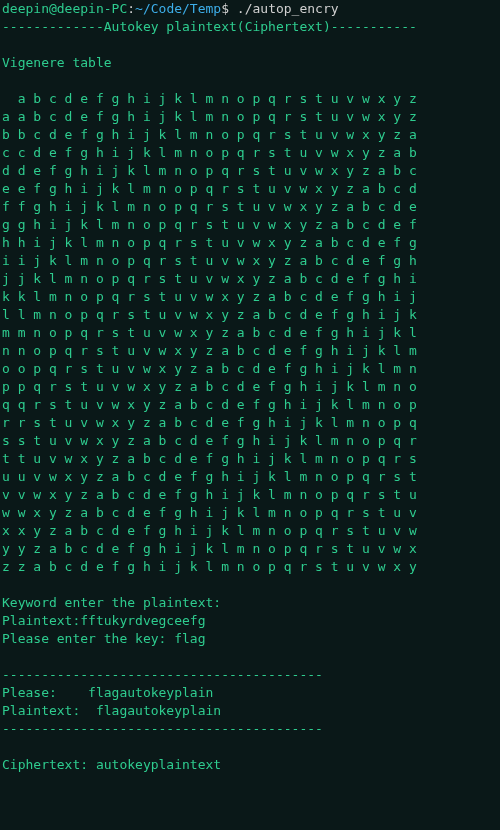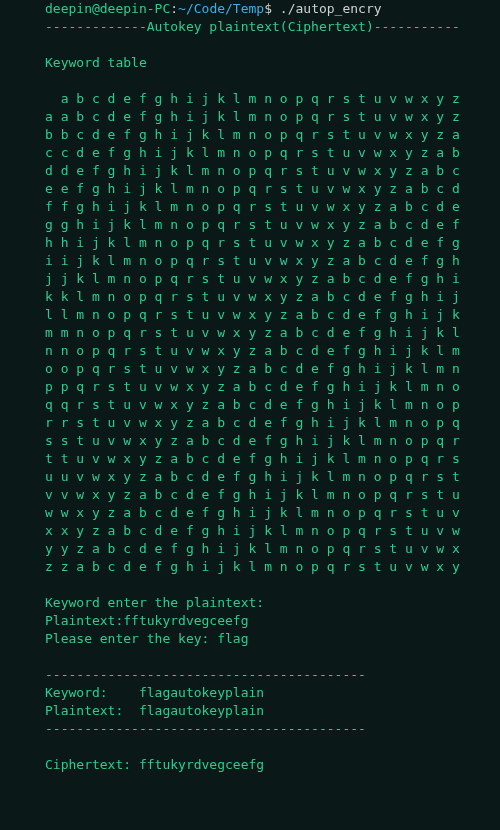--- a/index.html
+++ b/index.html
@@ -23,31 +23,31 @@
   .prompt-host { color: #2ecc8f; }
   .prompt-colon{ color: #d0d0d0; }
   .prompt-path { color: #3daee9; }
   .prompt-dollar{ color: #d0d0d0; }
   .cmd-text    { color: #d0d0d0; }
   pre {
     margin: 0;
     font-family: inherit;
     white-space: pre;
   }
-  .line { display: block; margin-left: 43px; }
+  .line { display: block; }
   .spacer { height: 18px; }
 </style>
 </head>
 <body>
 
 <pre class="line"><span class="prompt-user">deepin</span><span class="prompt-at">@</span><span class="prompt-host">deepin-PC</span><span class="prompt-colon">:</span><span class="prompt-path">~/Code/Temp</span><span class="prompt-dollar">$ </span><span class="cmd-text">./autop_encry</span></pre>
 
 <pre class="line">-------------Autokey plaintext(Ciphertext)-----------</pre>
 <div class="spacer"></div>
-<pre class="line">Keyword table</pre>
+<pre class="line">Vigenere table</pre>
 <div class="spacer"></div>
 
 <pre class="line">  a b c d e f g h i j k l m n o p q r s t u v w x y z</pre>
 <pre class="line">a a b c d e f g h i j k l m n o p q r s t u v w x y z</pre>
 <pre class="line">b b c d e f g h i j k l m n o p q r s t u v w x y z a</pre>
 <pre class="line">c c d e f g h i j k l m n o p q r s t u v w x y z a b</pre>
 <pre class="line">d d e f g h i j k l m n o p q r s t u v w x y z a b c</pre>
 <pre class="line">e e f g h i j k l m n o p q r s t u v w x y z a b c d</pre>
 <pre class="line">f f g h i j k l m n o p q r s t u v w x y z a b c d e</pre>
 <pre class="line">g g h i j k l m n o p q r s t u v w x y z a b c d e f</pre>
@@ -71,18 +71,18 @@
 <pre class="line">y y z a b c d e f g h i j k l m n o p q r s t u v w x</pre>
 <pre class="line">z z a b c d e f g h i j k l m n o p q r s t u v w x y</pre>
 
 <div class="spacer"></div>
 <pre class="line">Keyword enter the plaintext:</pre>
 <pre class="line">Plaintext:fftukyrdvegceefg</pre>
 <pre class="line">Please enter the key: flag</pre>
 
 <div class="spacer"></div>
 <pre class="line">-----------------------------------------</pre>
-<pre class="line">Keyword:    flagautokeyplain</pre>
+<pre class="line">Please:    flagautokeyplain</pre>
 <pre class="line">Plaintext:  flagautokeyplain</pre>
 <pre class="line">-----------------------------------------</pre>
 
 <div class="spacer"></div>
-<pre class="line">Ciphertext: fftukyrdvegceefg</pre>
+<pre class="line">Ciphertext: autokeyplaintext</pre>
 
 </body></html>

